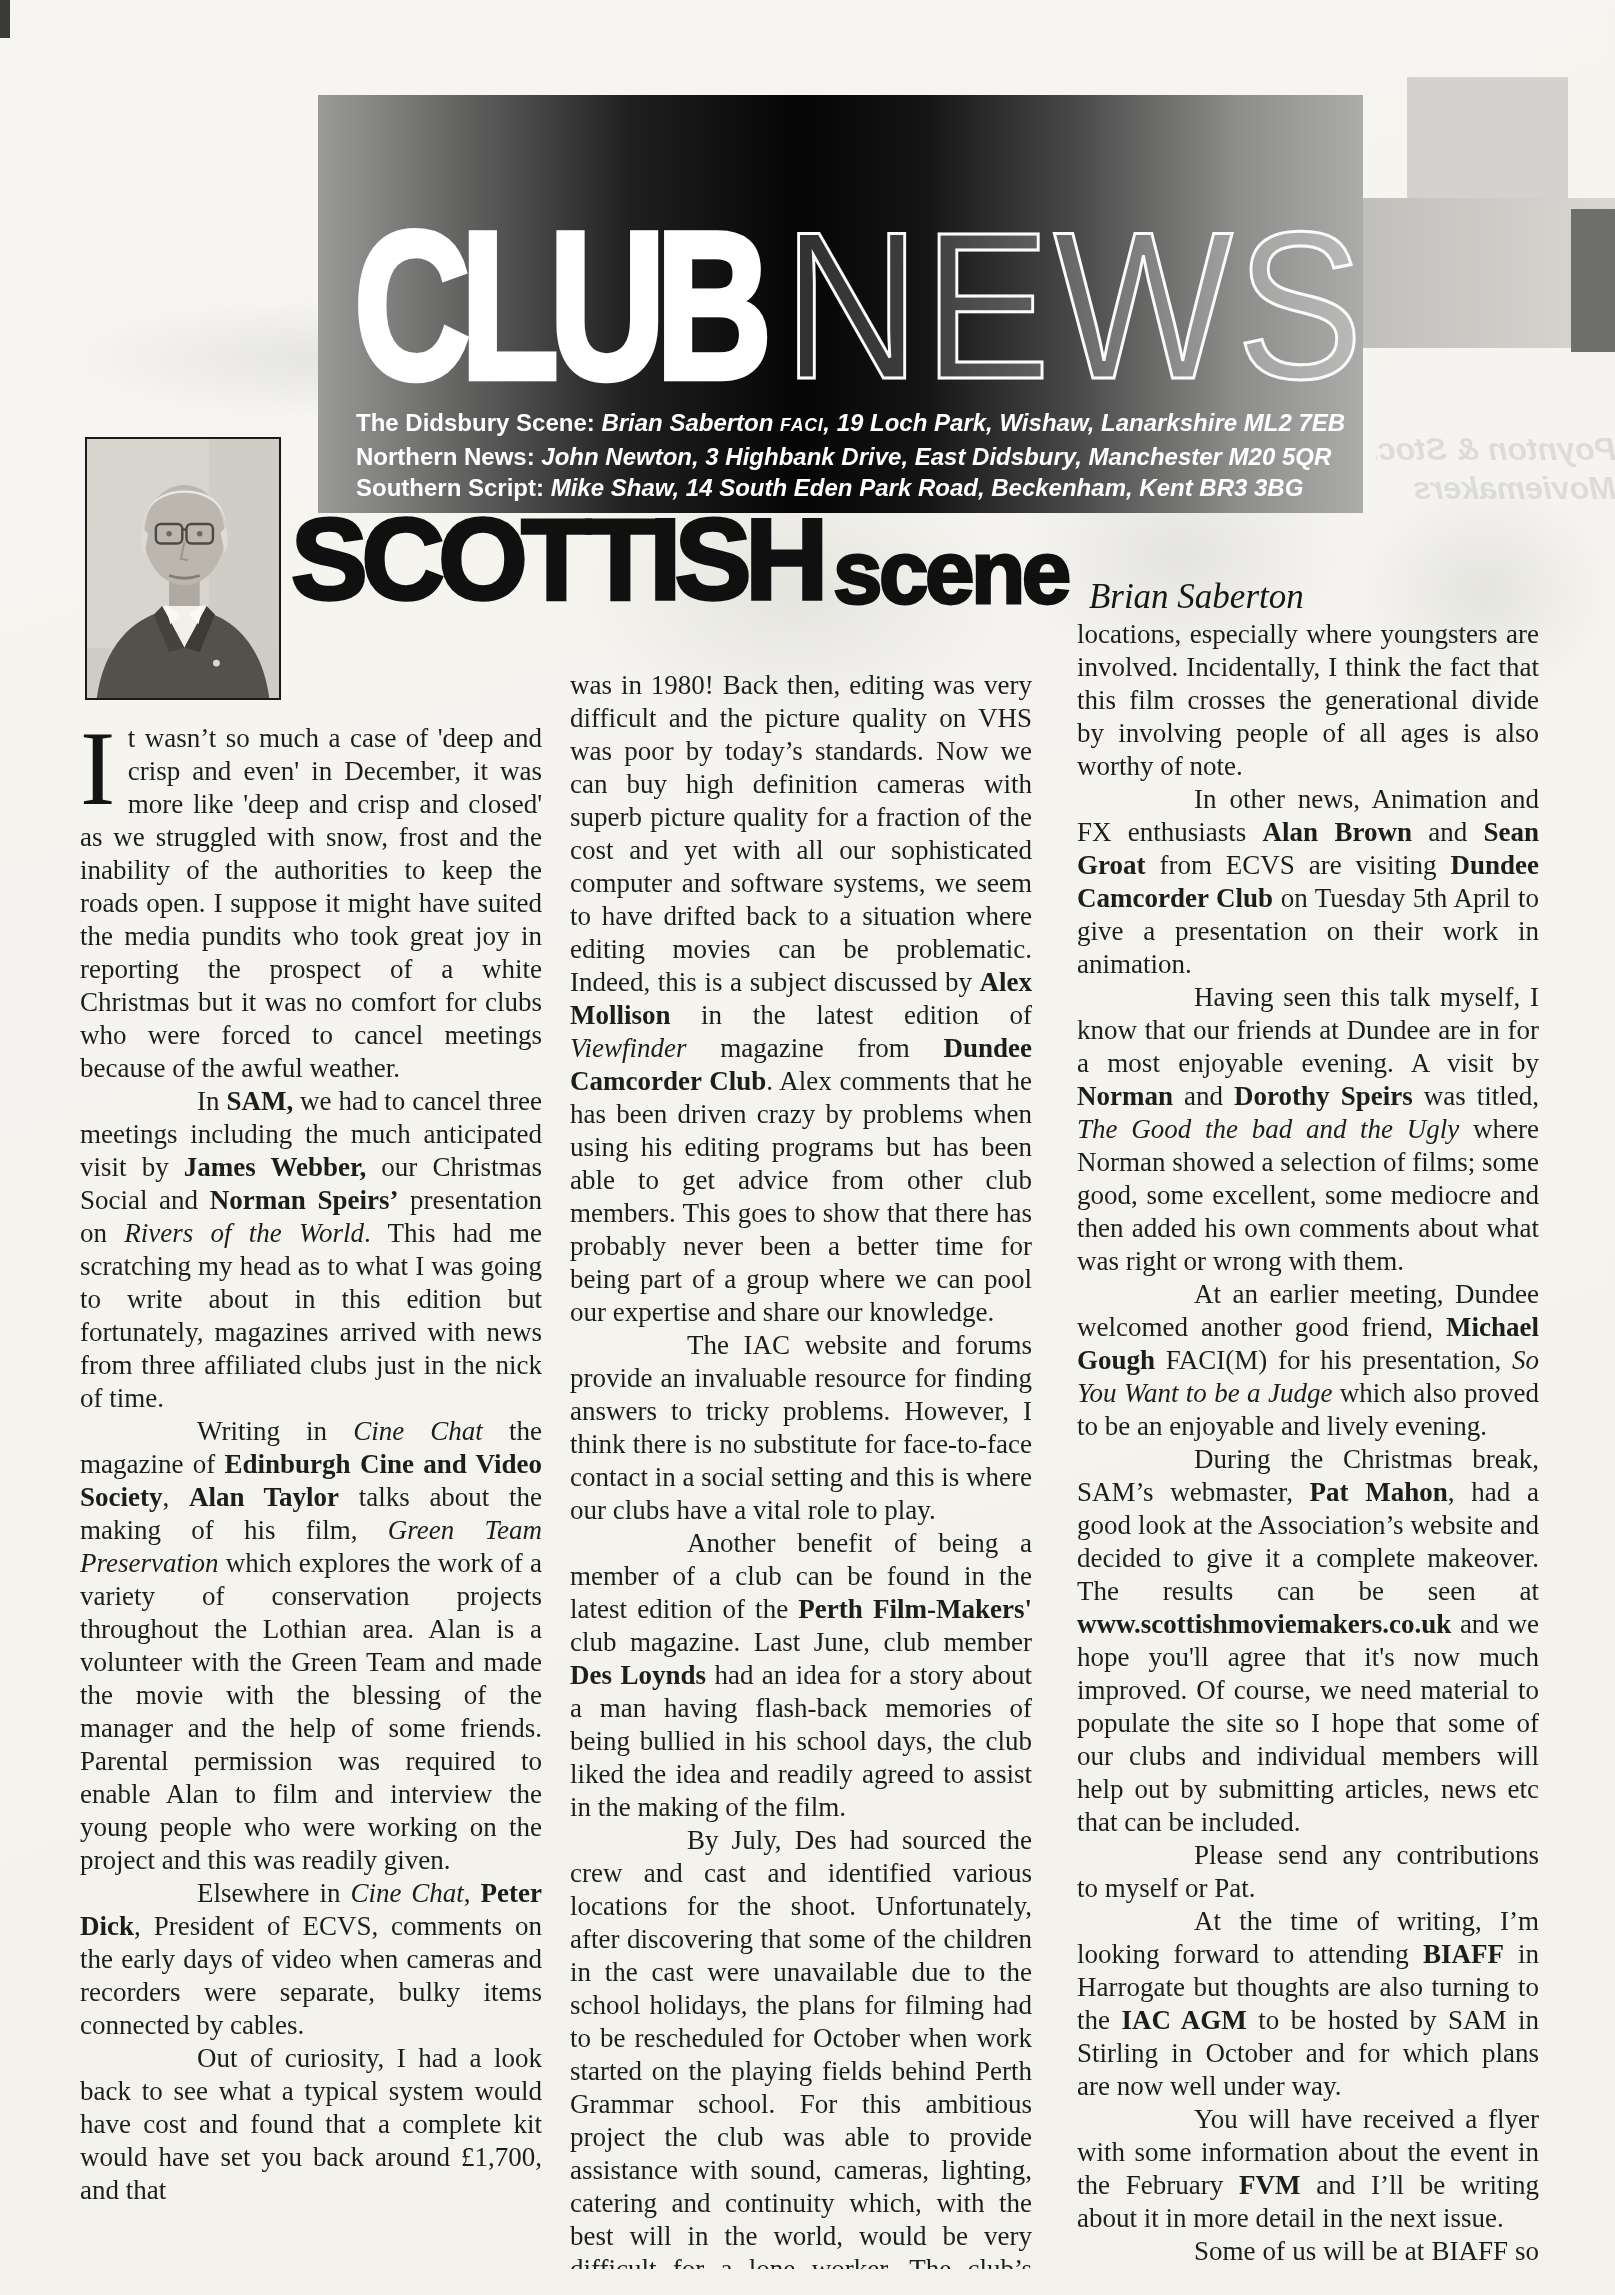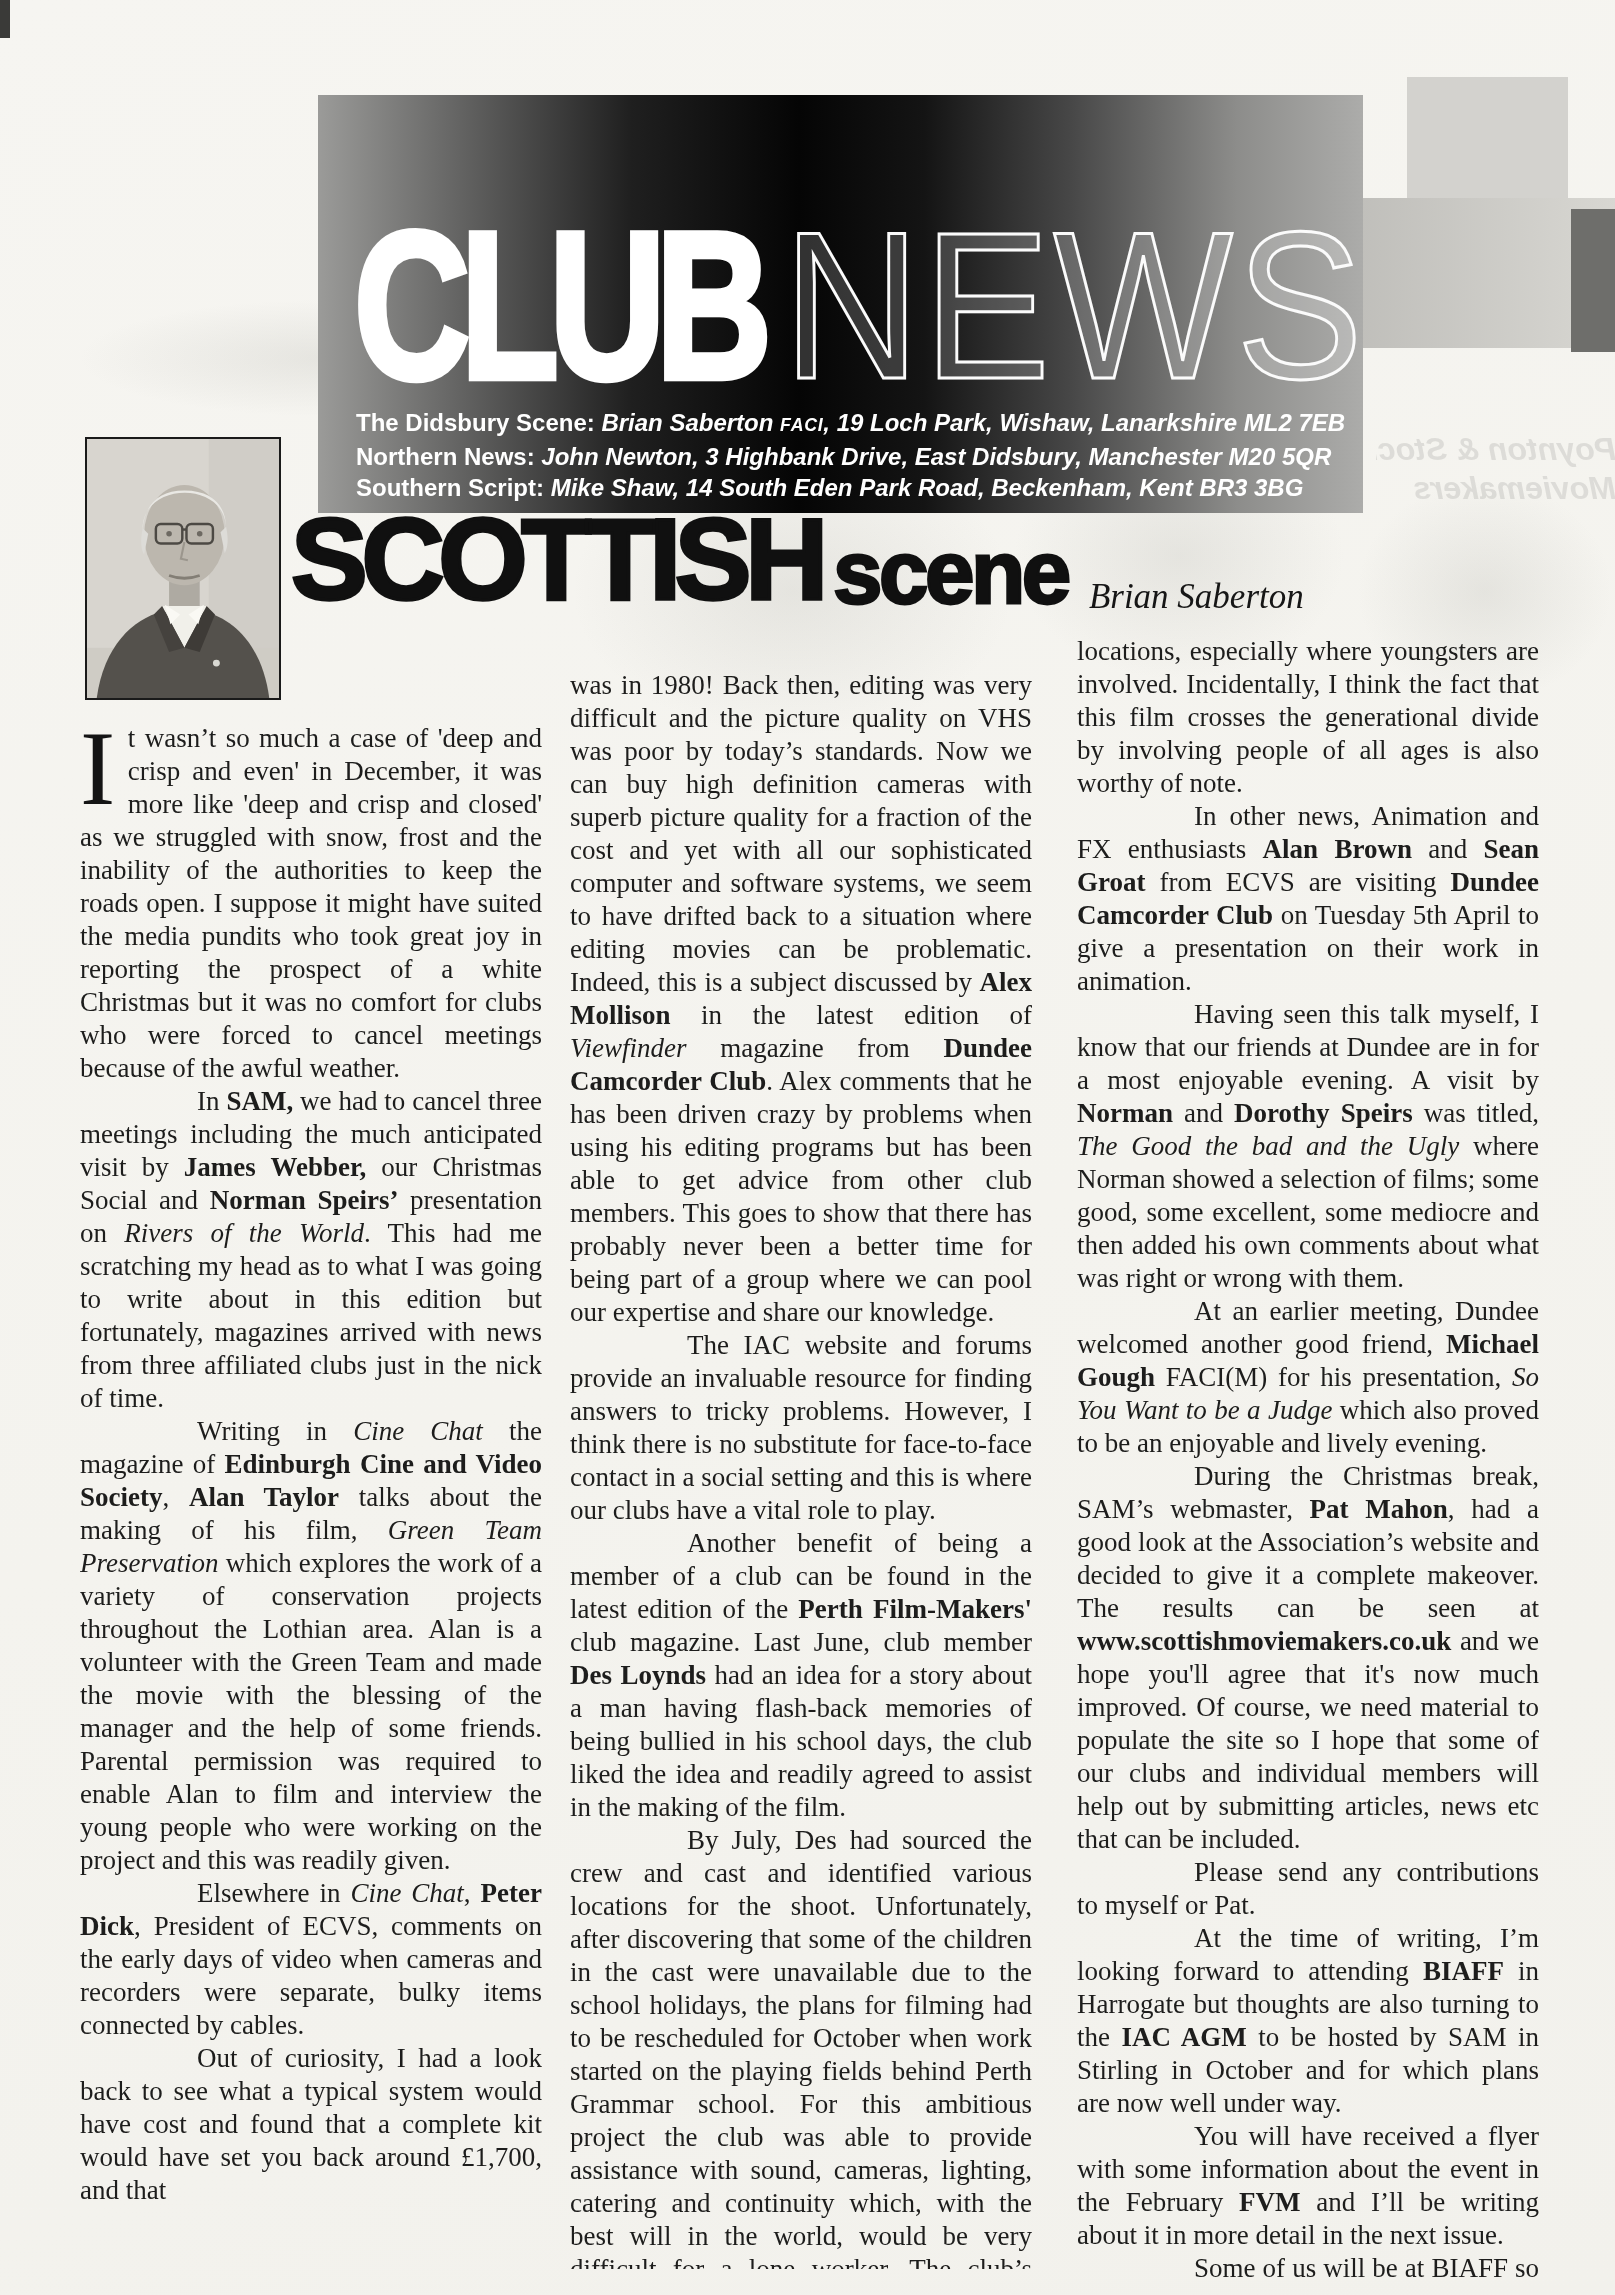--- a/index.html
+++ b/index.html
@@ -74,21 +74,21 @@
     position:absolute;left:85px;top:437px;width:196px;height:263px;
     border:2.1px solid #1a1a1a;box-sizing:border-box;background:#d8d5cf;overflow:hidden;
   }
   
   .col{
     position:absolute;width:462px;text-align:justify;
     font-size:27px;line-height:33px;color:#1d1d1c;overflow:hidden;
   }
   .col-1{left:80px;top:722px;max-height:1544px;}
   .col-2{left:570px;top:669px;max-height:1600px;}
-  .col-3{left:1077px;top:635px;max-height:1649px;}
+  .col-3{left:1077px;top:618px;max-height:1649px;}
   .col p{margin:0;text-indent:117px;}
   .col p.noindent{text-indent:0;}
   .b{font-weight:700;}
   .i{font-style:italic;}
   .sc{font-size:.78em;letter-spacing:0.7px;}
   .dropcap{
     float:left;font-size:106px;line-height:82px;padding:5.6px 12.5px 0 0;
     font-weight:400;color:#141414;
   }
 </style>

